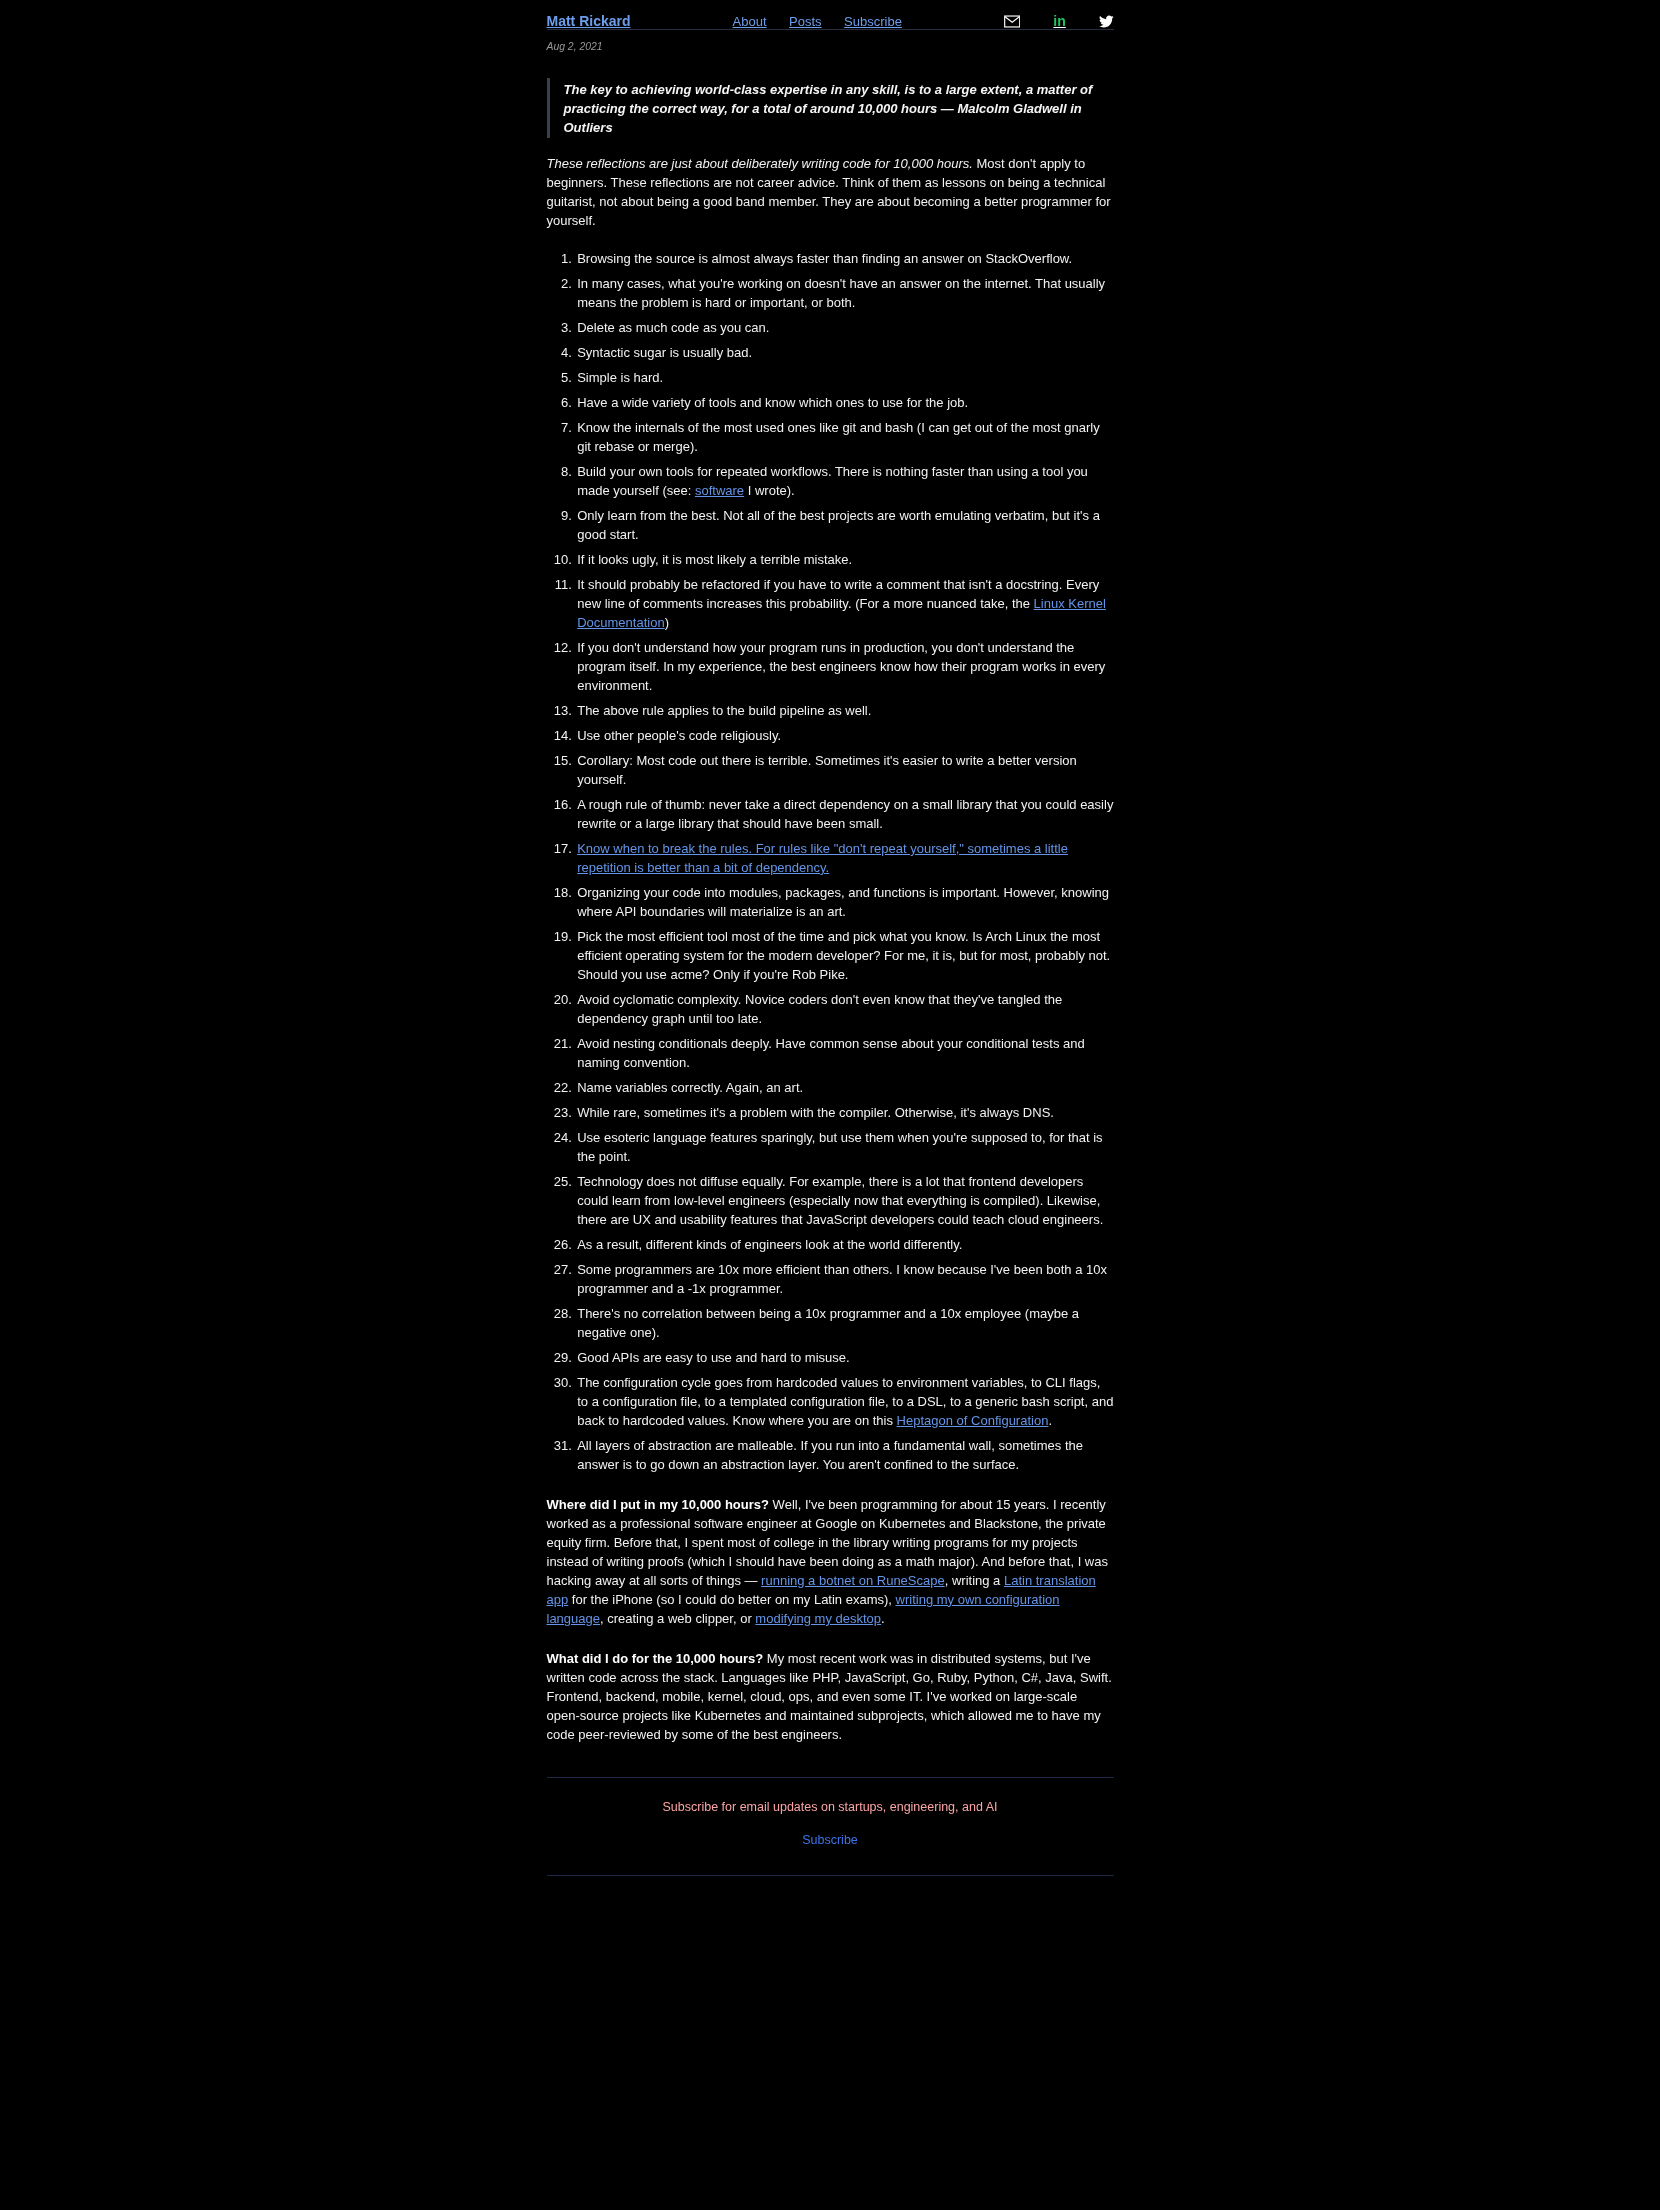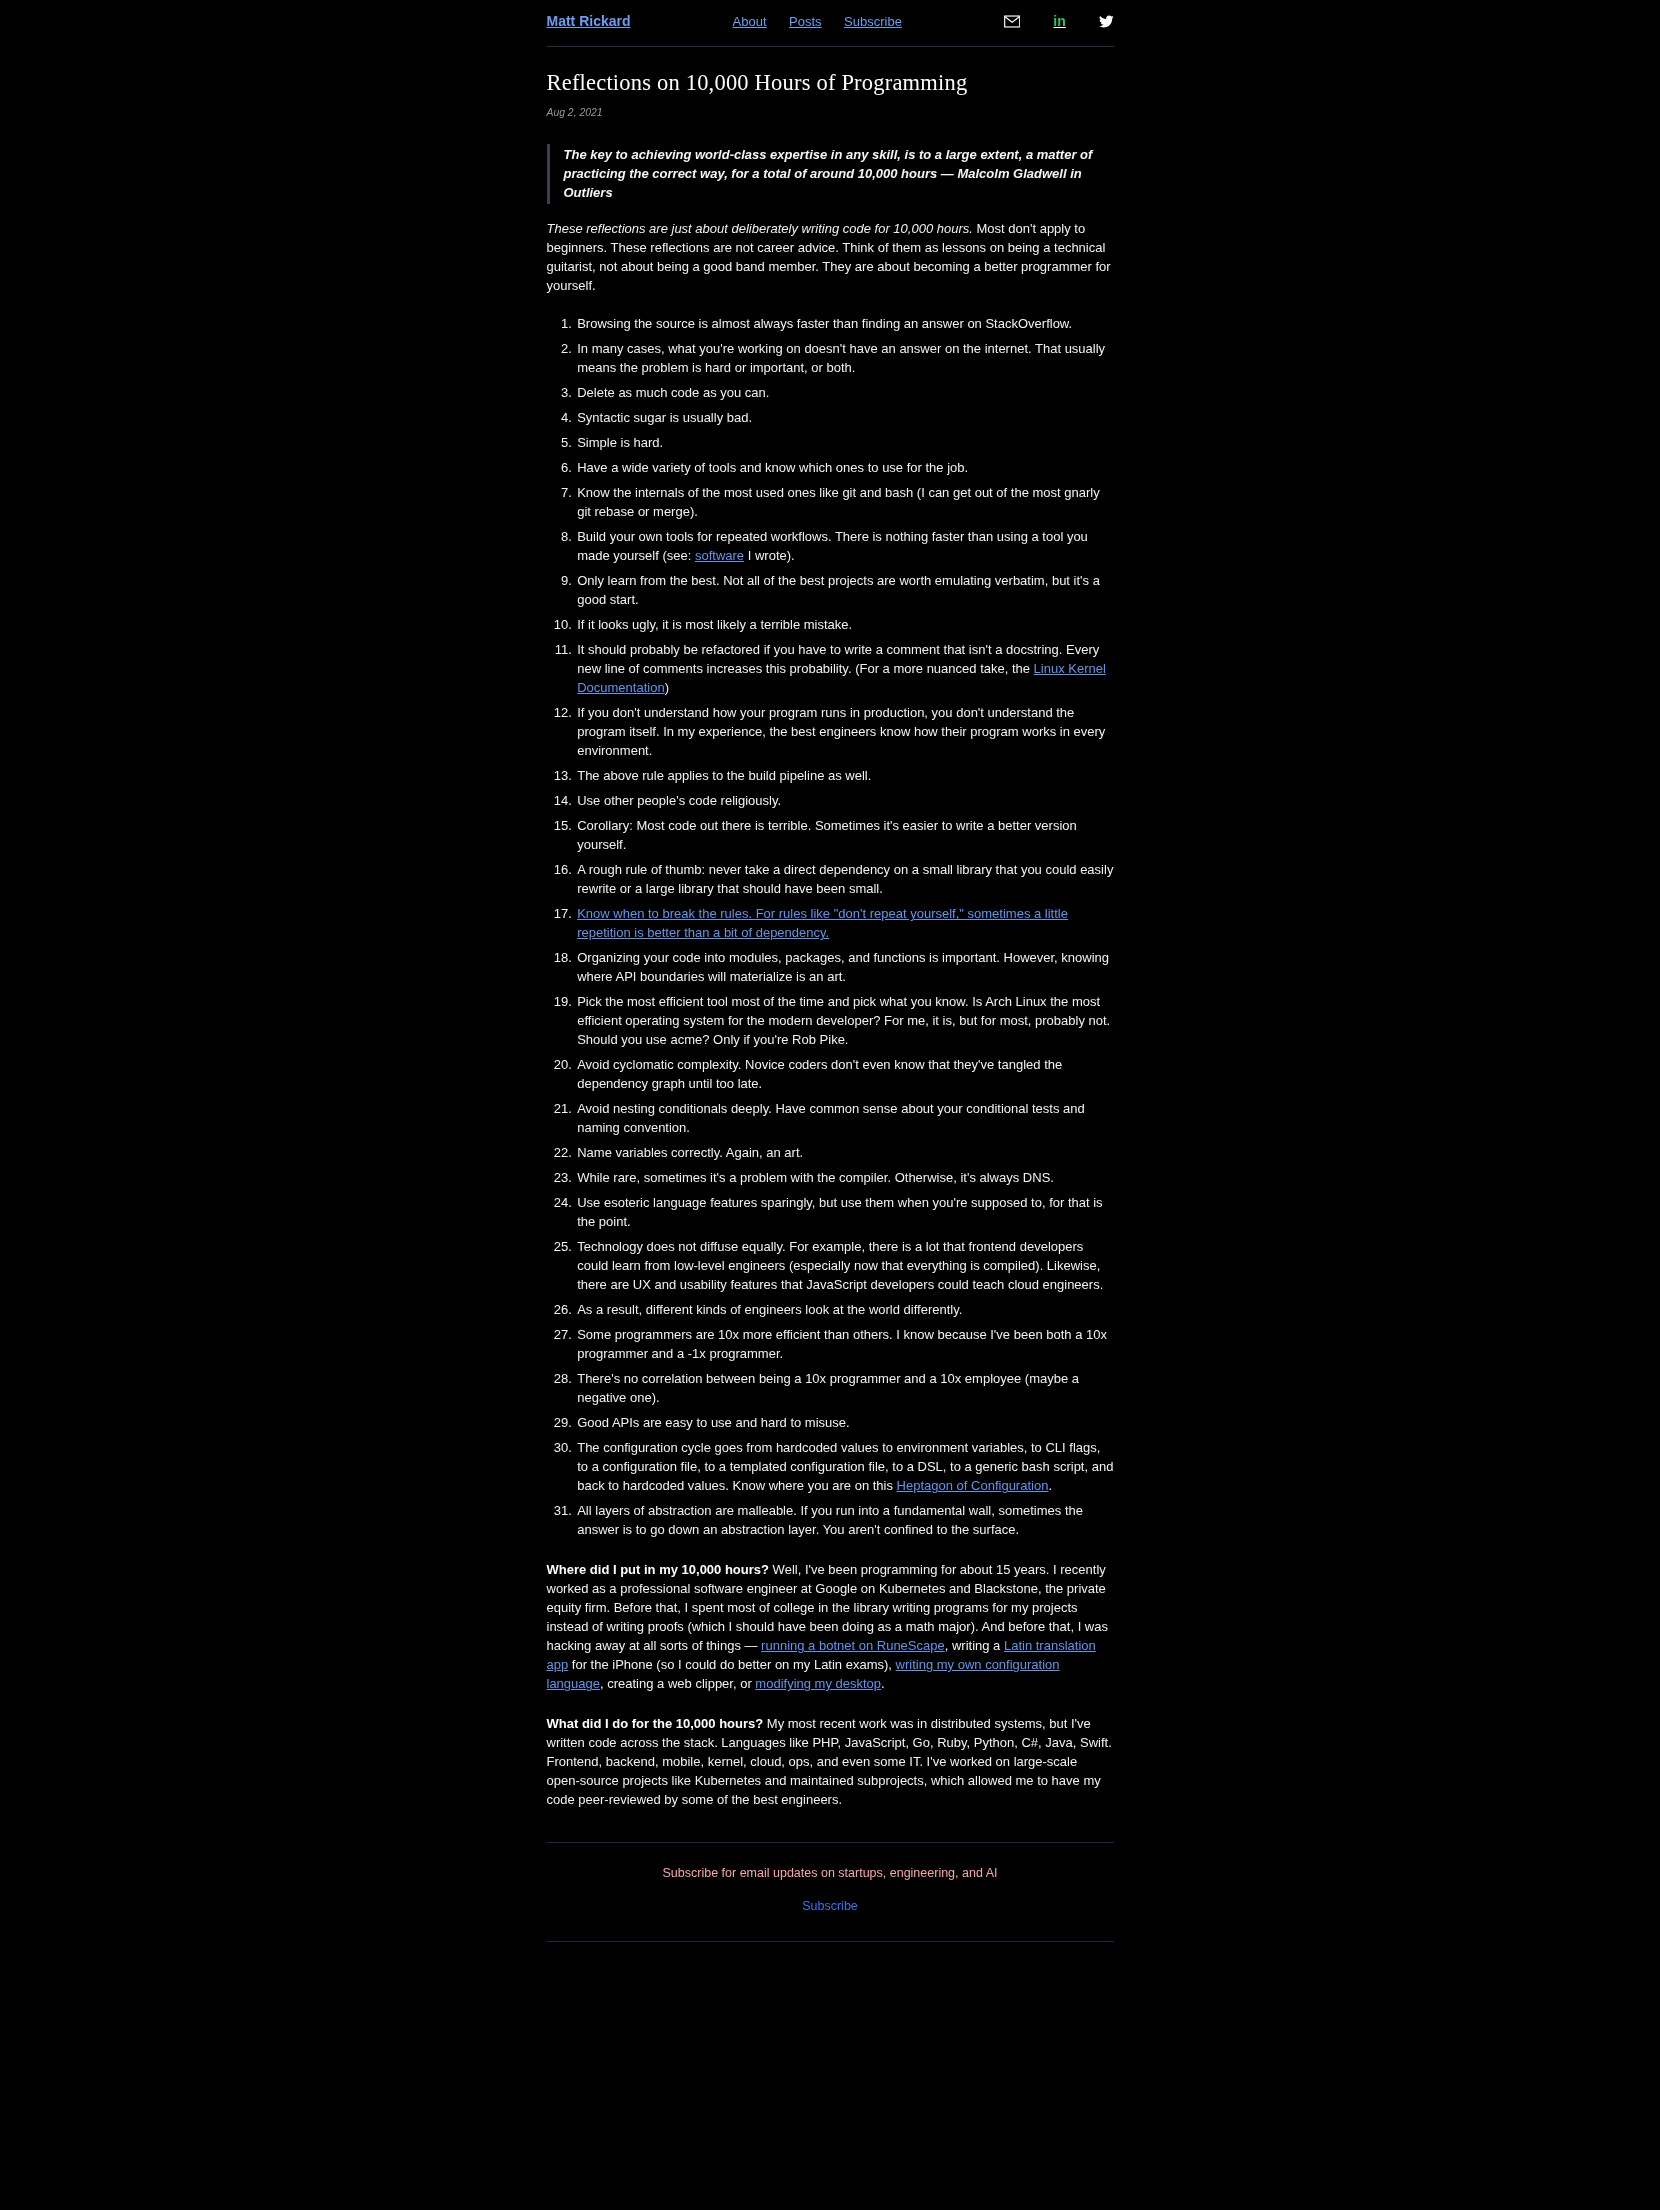--- a/index.html
+++ b/index.html
@@ -13,21 +13,21 @@
   body { min-height: 2210px; }
   .page {
     width: 567px;
     margin: 0 auto;
   }
   
   .site-header {
     display: flex;
     align-items: center;
     justify-content: space-between;
-    padding: 13px 0 17px 0;
+    padding: 13px 0 0 0;
     border-bottom: 0.9px solid #262e40;
   }
   .brand a {
     color: #6d9eeb;
     font-size: 14px;
     font-weight: bold;
     text-decoration: underline;
   }
   .nav {
     display: flex;
@@ -141,21 +141,20 @@
       </a>
       <a href="#" aria-label="twitter">
         <svg width="14.7" height="13" viewBox="0 0 24 20" fill="#ffffff">
           <path d="M23.95 2.57c-.88.39-1.83.65-2.82.77A4.93 4.93 0 0 0 23.29.62c-.95.56-2 .96-3.12 1.18A4.92 4.92 0 0 0 16.58.24c-2.72 0-4.92 2.2-4.92 4.92 0 .39.04.76.13 1.12A13.97 13.97 0 0 1 1.64 1.16a4.93 4.93 0 0 0-.67 2.47c0 1.71.87 3.21 2.19 4.1a4.9 4.9 0 0 1-2.23-.62v.06c0 2.39 1.69 4.38 3.95 4.83-.41.11-.85.17-1.3.17-.31 0-.62-.03-.92-.09a4.93 4.93 0 0 0 4.6 3.42 9.87 9.87 0 0 1-6.1 2.1c-.39 0-.78-.02-1.16-.07a13.92 13.92 0 0 0 7.55 2.21c9.05 0 14-7.5 14-13.99 0-.21 0-.42-.02-.63a9.9 9.9 0 0 0 2.46-2.55z"></path>
         </svg>
       </a>
     </div>
   </header>
 
   <main>
-    <h1 class="post-title">Reflections on 10,000 Hours of Programming</h1>
     <div class="post-date">Aug 2, 2021</div>
 
     <div class="post-body">
       <blockquote class="quote">
         <span>The key to achieving world-class expertise in any skill, is to a large extent, a matter of practicing the correct way, for a total of around 10,000 hours — Malcolm Gladwell in Outliers</span>
       </blockquote>
 
       <p><em>These reflections are just about deliberately writing code for 10,000 hours.</em><span> Most don't apply to beginners. These reflections are not career advice. Think of them as lessons on being a technical guitarist, not about being a good band member. They are about becoming a better programmer for yourself.</span></p>
 
       <ol class="reflections">

